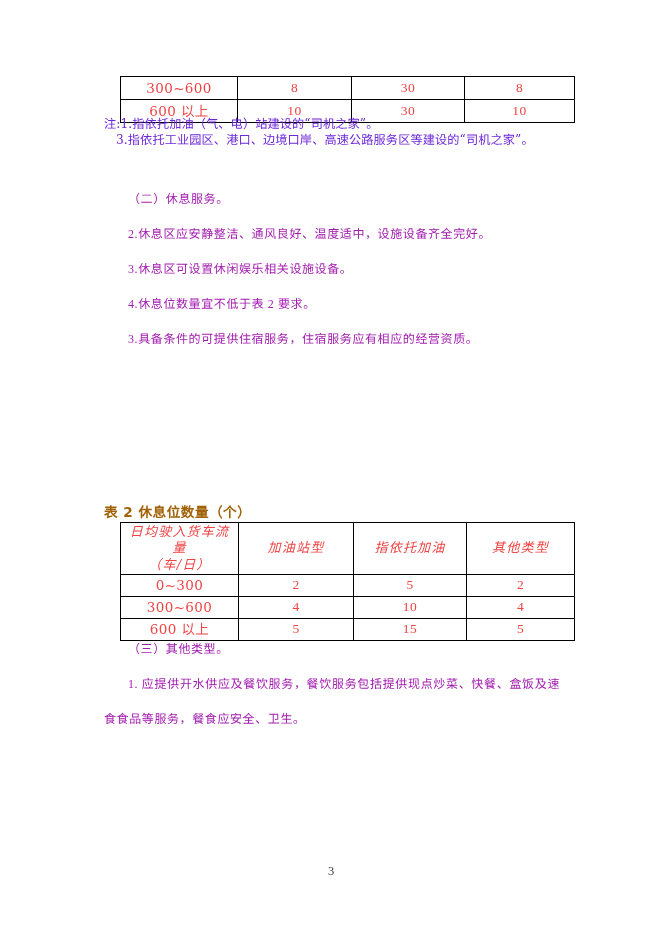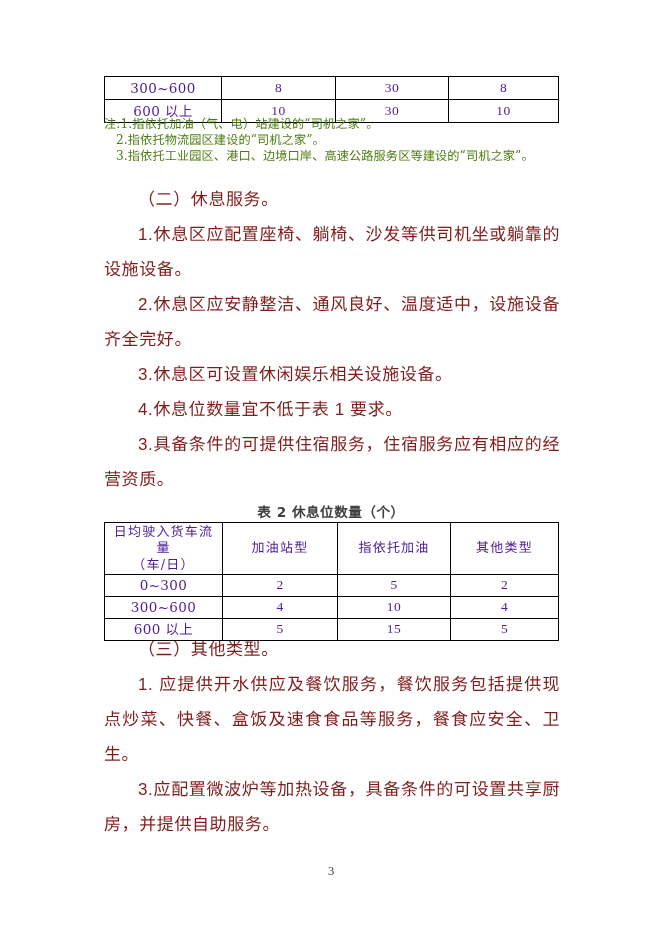--- a/index.html
+++ b/index.html
@@ -27,21 +27,22 @@
     background: #ffffff;
   }
 
   
   table.doc-table {
     border-collapse: collapse;
     width: 454px;
     table-layout: fixed;
     font-family: "Liberation Serif", "DejaVu Serif", serif;
     font-size: 13.5px;
-    color: #4c1d95;
+    color: #ef4444;
+    margin-left: 16px;
   }
   table.doc-table td,
   table.doc-table th {
     border: 1px solid #000;
     text-align: center;
     vertical-align: middle;
     padding: 1px 2px;
     font-weight: normal;
     line-height: 1.25;
     letter-spacing: 0.4px;
@@ -61,66 +62,65 @@
 
   
   .notes {
     position: absolute;
     left: 104px;
     top: 116px;
     width: 460px;
     font-family: "DejaVu Serif", "Liberation Serif", serif;
     font-size: 12.2px;
     line-height: 16.2px;
-    color: #4d7c0f;
+    color: #6d28d9;
     letter-spacing: 0.1px;
   }
   .note-line { white-space: nowrap; }
   .note-line.sub { padding-left: 12px; }
 
   
   .body-block {
     position: absolute;
     left: 104px;
     width: 456px;
-    font-family: Liberation Sans, sans-serif;
-    font-size: 17px;
+    font-family: Liberation Serif, serif;
+    font-size: 12px;
     line-height: 35px;
-    color: #7f1d1d;
+    color: #a21caf;
     letter-spacing: 0.6px;
     text-align: justify;
     text-justify: inter-ideograph;
   }
   .body-block p {
     margin: 0;
     text-indent: 2em;
   }
 
   #block-rest   { top: 182px; }
   #block-food   { top: 632px; }
 
   
   .table2-caption {
     position: absolute;
     left: 104px;
     top: 501px;
     width: 454px;
-    text-align: center;
     font-family: "DejaVu Sans", "Liberation Sans", sans-serif;
     font-size: 13.6px;
     font-weight: bold;
-    color: #404040;
+    color: #a16207;
     letter-spacing: 0.5px;
   }
   .table2-wrap {
     position: absolute;
     left: 104px;
     top: 522px;
   }
-  .table2-wrap td.hdr { height: 43px; }
+  .table2-wrap td.hdr { height: 43px; font-style: italic; }
   .table2-wrap td.cell { height: 19px; }
   .t2-col-a { width: 118px; }
   .t2-col-b { width: 115px; }
   .t2-col-c { width: 113px; }
   .t2-col-d { width: 108px; }
   .hdr-cn {
     font-family: "DejaVu Serif", "Liberation Serif", serif;
     font-size: 13px;
     letter-spacing: 1.2px;
     display: block;
@@ -167,30 +167,28 @@
           <td>10</td>
           <td>30</td>
           <td>10</td>
         </tr>
       </tbody>
     </table>
   </div>
 
   <div class="notes">
     <div class="note-line">注:1.指依托加油（气、电）站建设的“司机之家”。</div>
-    <div class="note-line sub">2.指依托物流园区建设的“司机之家”。</div>
     <div class="note-line sub">3.指依托工业园区、港口、边境口岸、高速公路服务区等建设的“司机之家”。</div>
   </div>
 
   <div class="body-block" id="block-rest">
     <p>（二）休息服务。</p>
-    <p>1.休息区应配置座椅、躺椅、沙发等供司机坐或躺靠的设施设备。</p>
     <p>2.休息区应安静整洁、通风良好、温度适中，设施设备齐全完好。</p>
     <p>3.休息区可设置休闲娱乐相关设施设备。</p>
-    <p>4.休息位数量宜不低于表 1 要求。</p>
+    <p>4.休息位数量宜不低于表 2 要求。</p>
     <p>3.具备条件的可提供住宿服务，住宿服务应有相应的经营资质。</p>
   </div>
 
   <div class="table2-caption">表 2  休息位数量（个）</div>
 
   <div class="table2-wrap">
     <table class="doc-table">
       <colgroup>
         <col class="t2-col-a">
           <col class="t2-col-b">
@@ -231,18 +229,17 @@
           <td class="cell">15</td>
           <td class="cell">5</td>
         </tr>
       </tbody>
     </table>
   </div>
 
   <div class="body-block" id="block-food">
     <p>（三）其他类型。</p>
     <p>1. 应提供开水供应及餐饮服务，餐饮服务包括提供现点炒菜、快餐、盒饭及速食食品等服务，餐食应安全、卫生。</p>
-    <p>3.应配置微波炉等加热设备，具备条件的可设置共享厨房，并提供自助服务。</p>
   </div>
 
   <div class="page-number">3</div>
 
 </div>
 
 </body></html>

